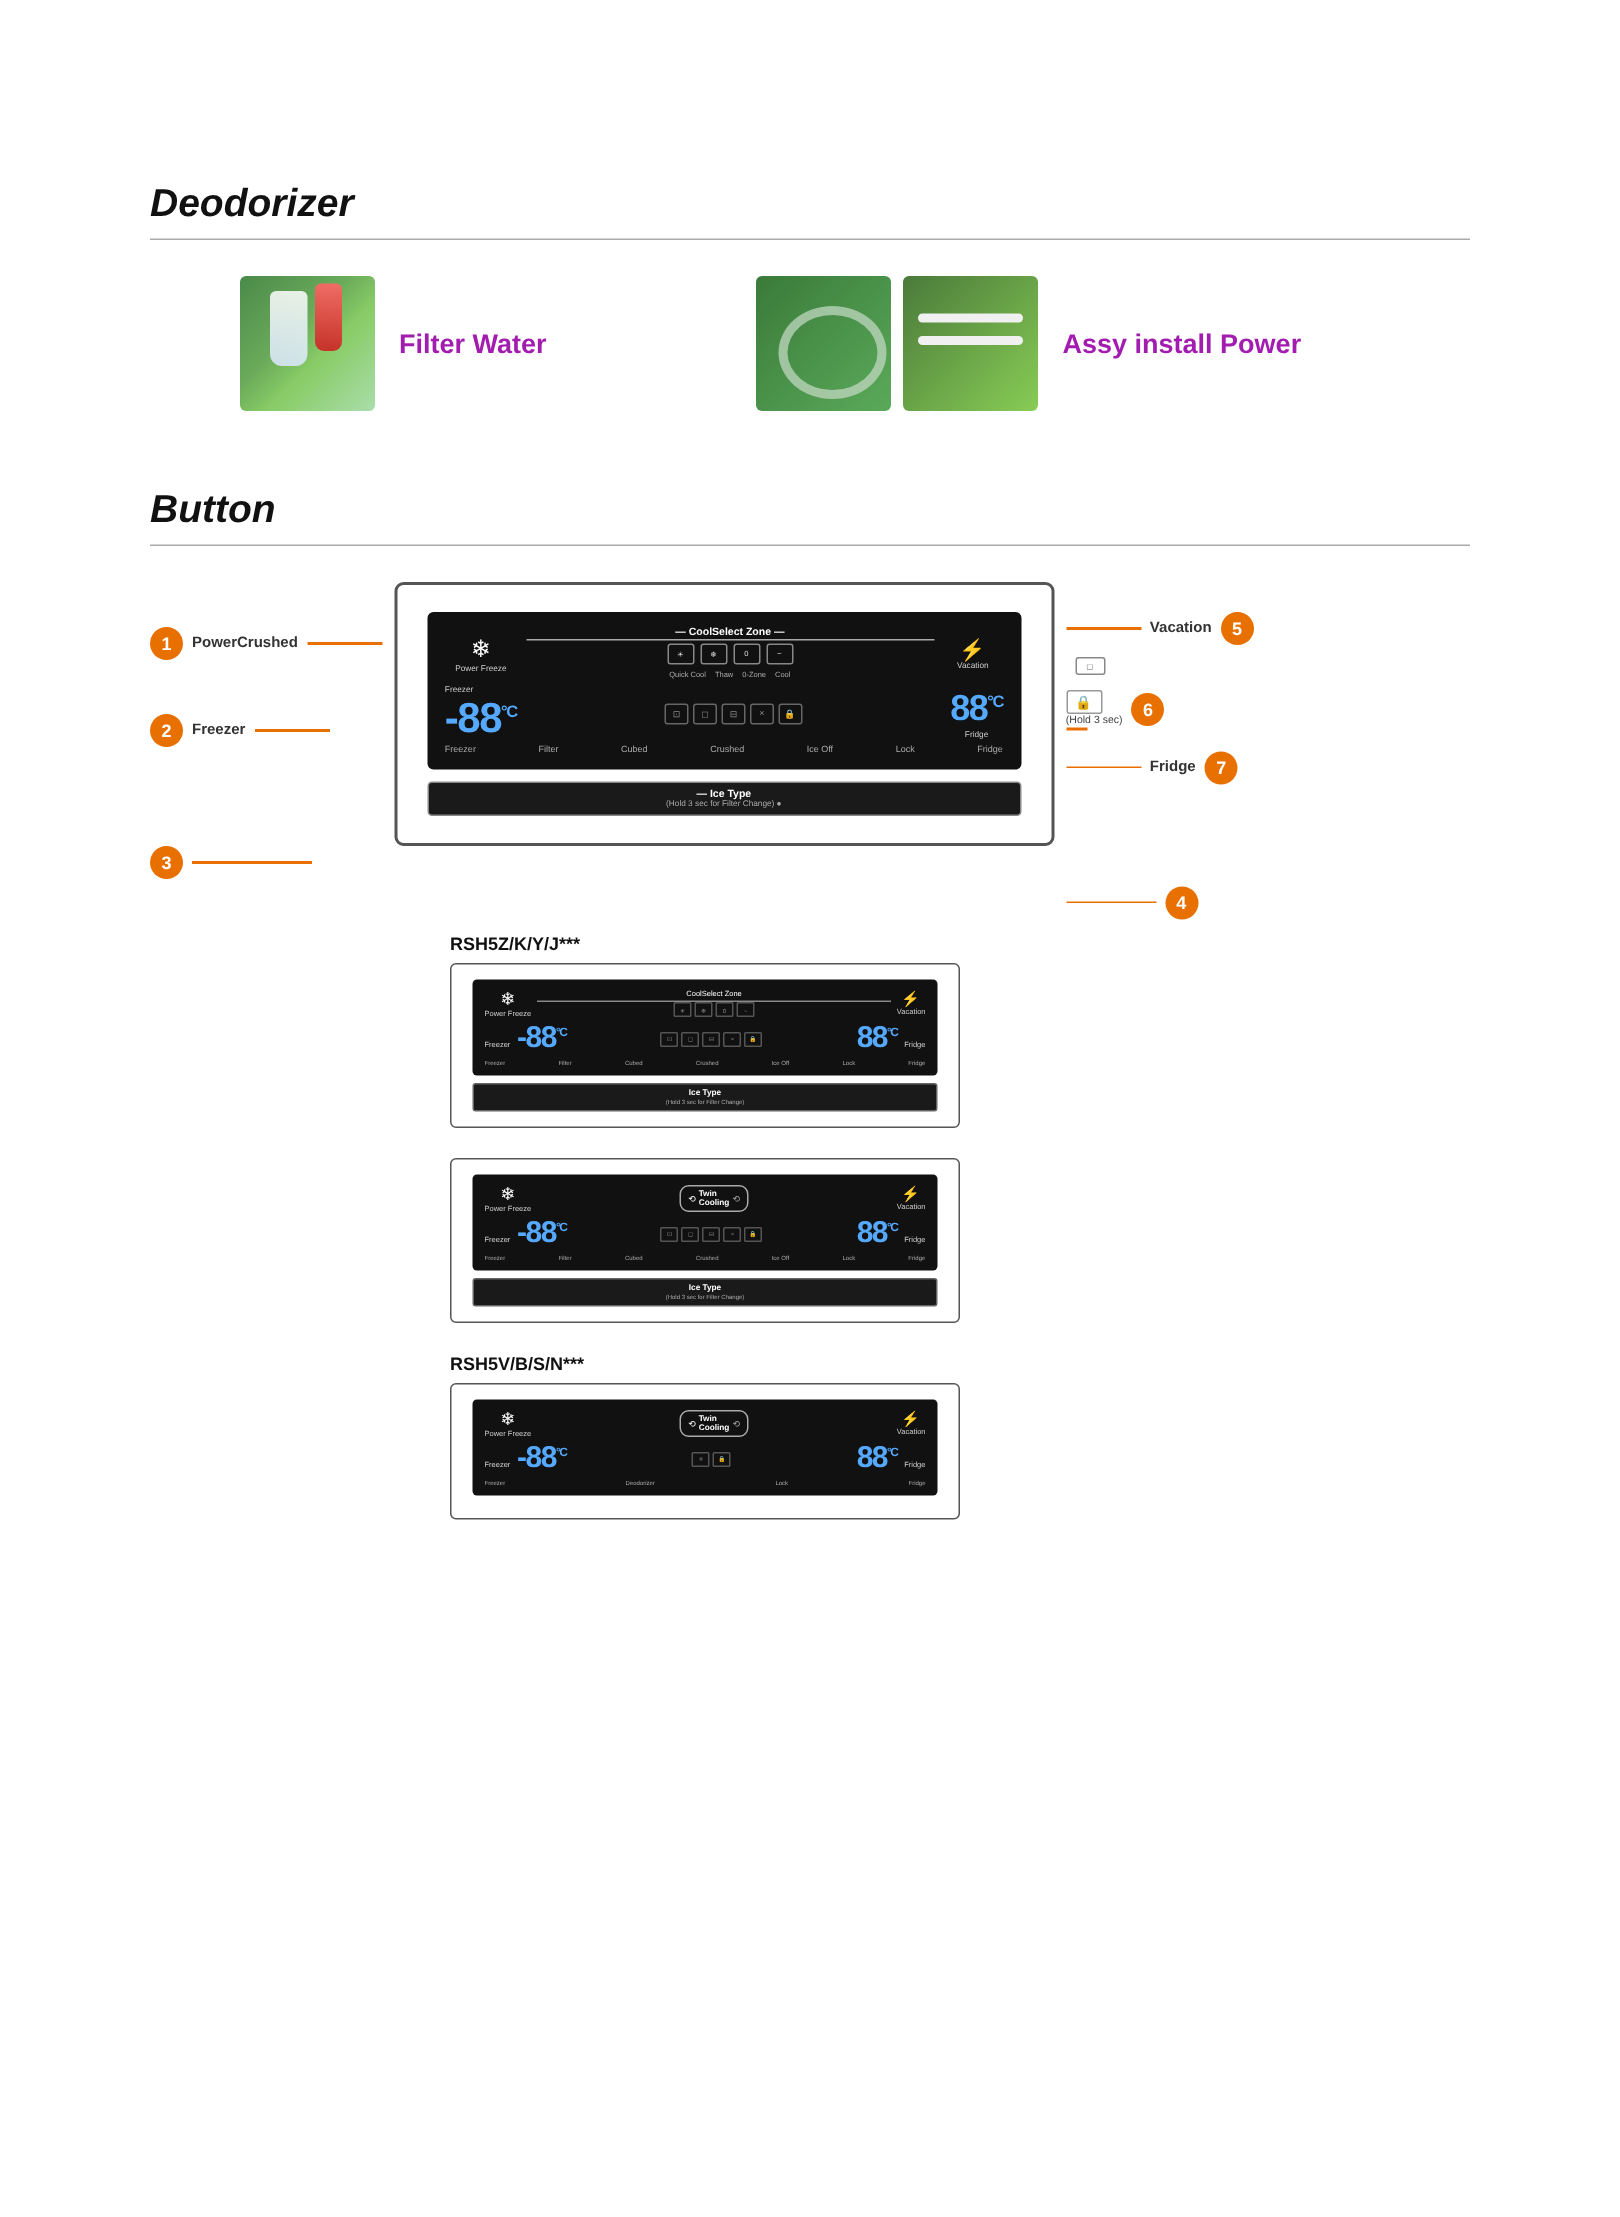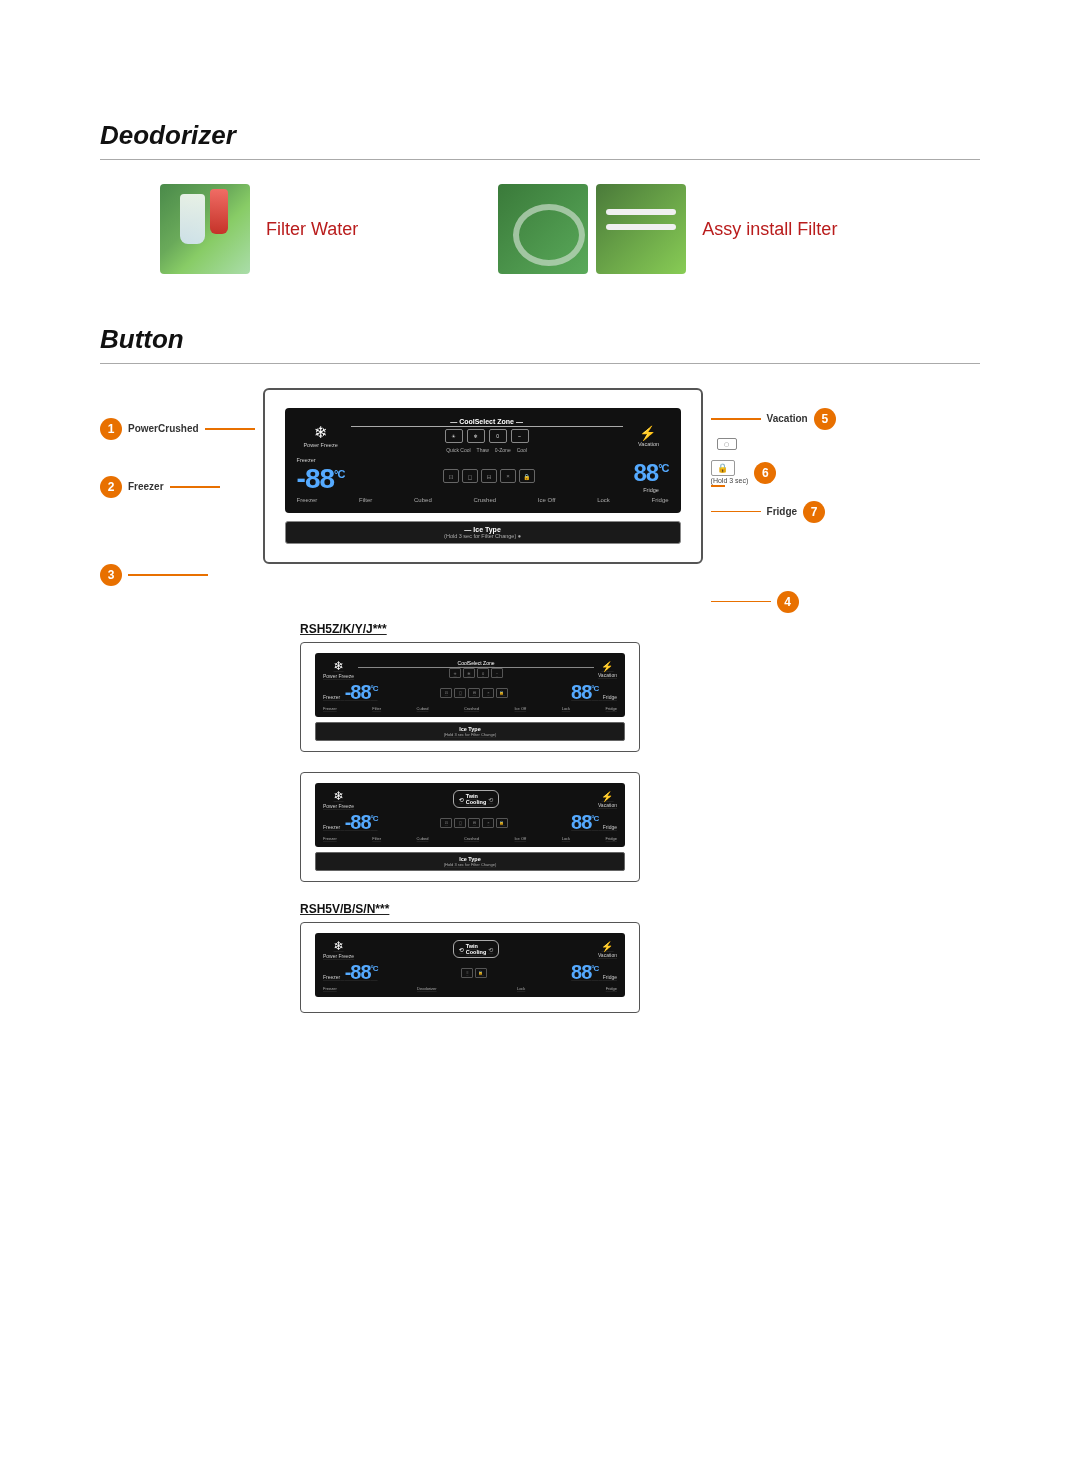--- a/index.html
+++ b/index.html
@@ -40,22 +40,22 @@
     }
 
     .accessory-item {
       display: flex;
       align-items: center;
       gap: 16px;
     }
 
     .accessory-label {
       font-size: 18px;
-      color: #b91c1c;
-      font-weight: normal;
+      color: #a21caf;
+      font-weight: bold;
     }
 
     .accessory-img-group {
       display: flex;
       gap: 8px;
     }
 
     
     .img-filter-water {
       width: 90px;
@@ -275,21 +275,20 @@
       font-size: 10px;
       font-weight: bold;
       color: #333;
       line-height: 1.2;
     }
 
     
     .model-section {
       margin-bottom: 20px;
       padding-left: 200px;
-      text-decoration: underline;
     }
 
     .model-title {
       font-size: 12px;
       font-weight: bold;
       margin-bottom: 6px;
       color: #111;
     }
 
     .mini-panel-outer {
@@ -463,21 +462,21 @@
         <span class="accessory-label">Filter Water</span>
       </div>
 
       <div style="width:60px;"></div>
 
       <div class="accessory-item">
         <div class="accessory-img-group">
           <div class="img-assy1"></div>
           <div class="img-assy2"></div>
         </div>
-        <span class="accessory-label">Assy install Filter</span>
+        <span class="accessory-label">Assy install Power</span>
       </div>
     </div>
   </div>
 
   <div class="button-section">
     <div class="section-title">Button</div>
     <hr class="divider">
 
     <div class="main-diagram-area">
       <div class="labeled-panel">

